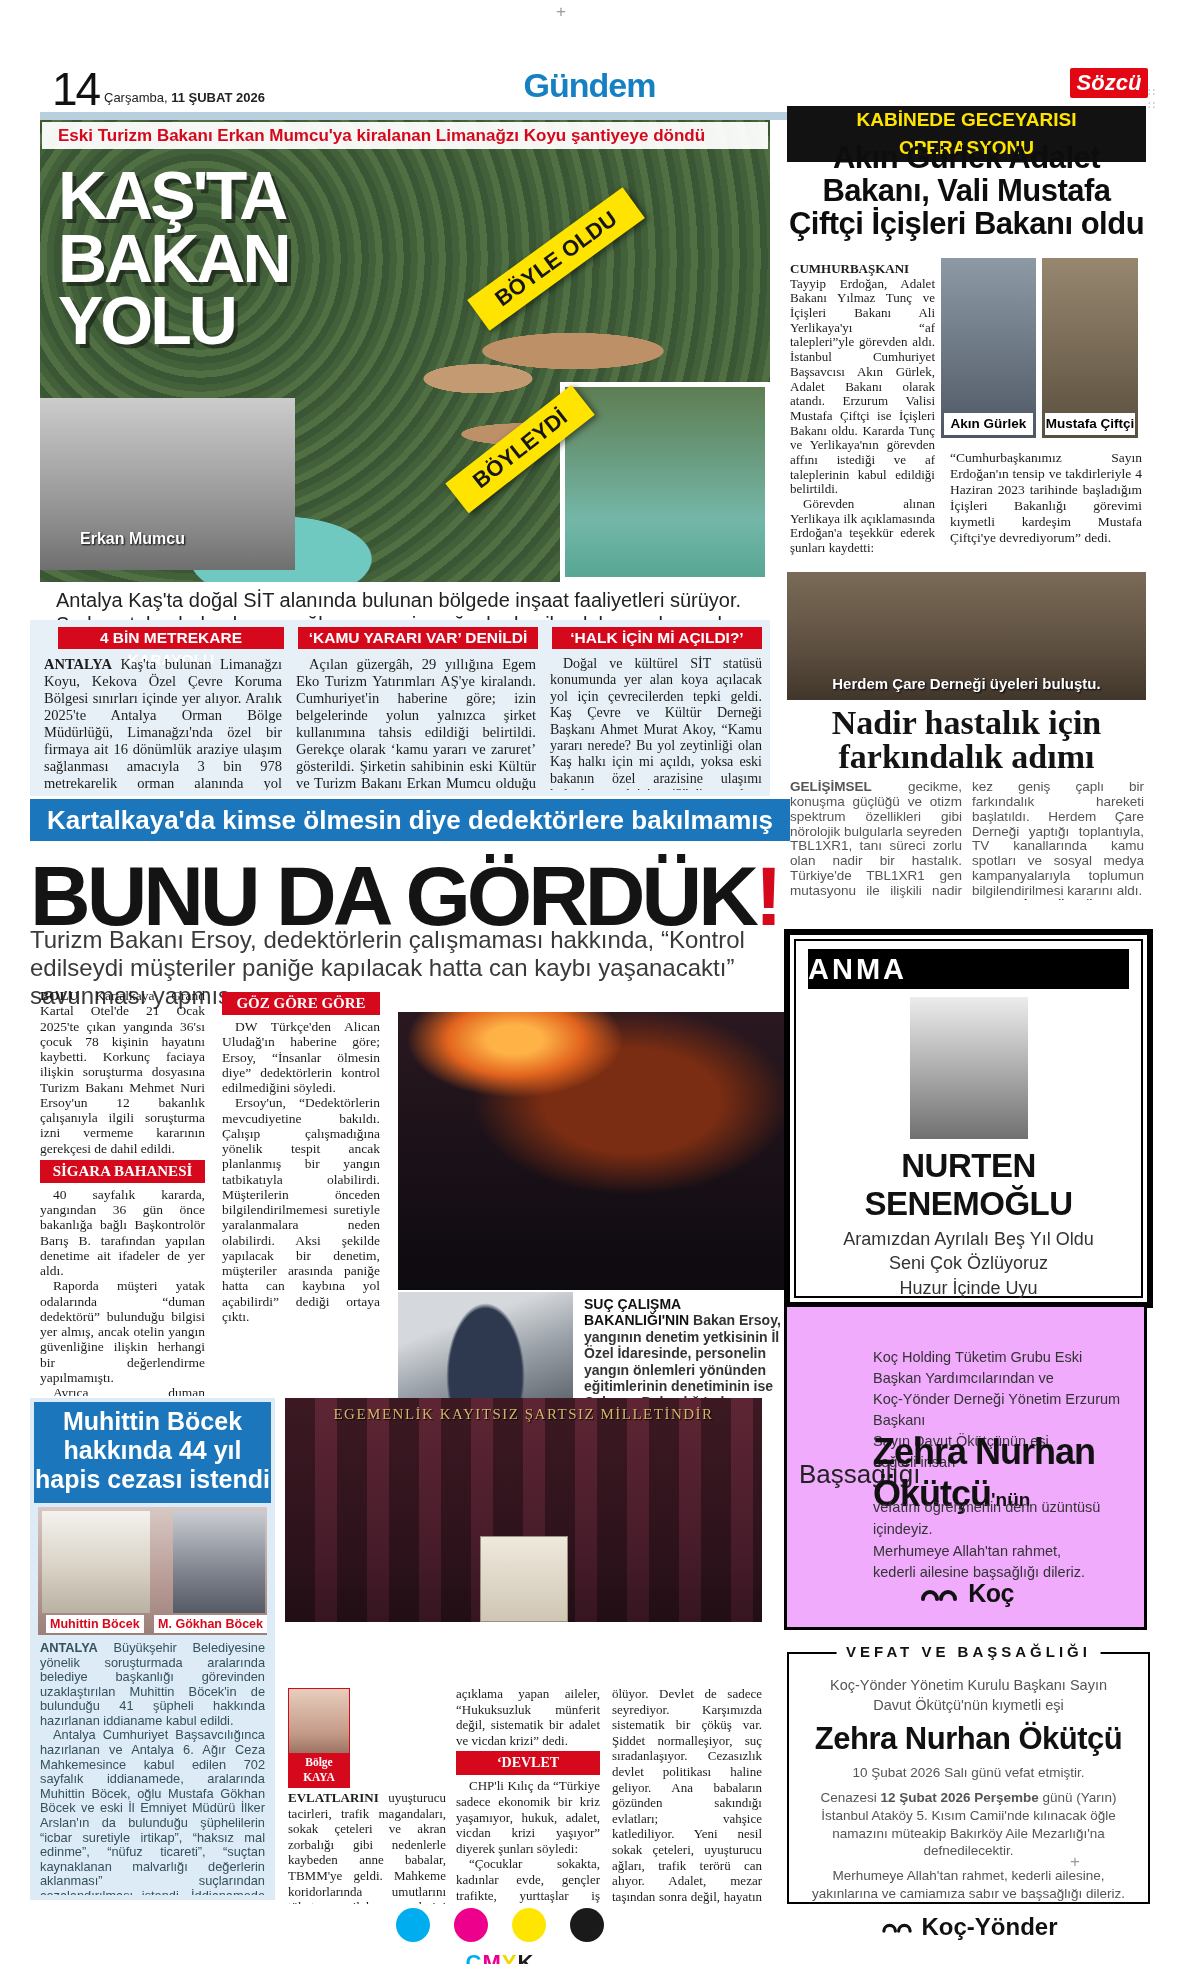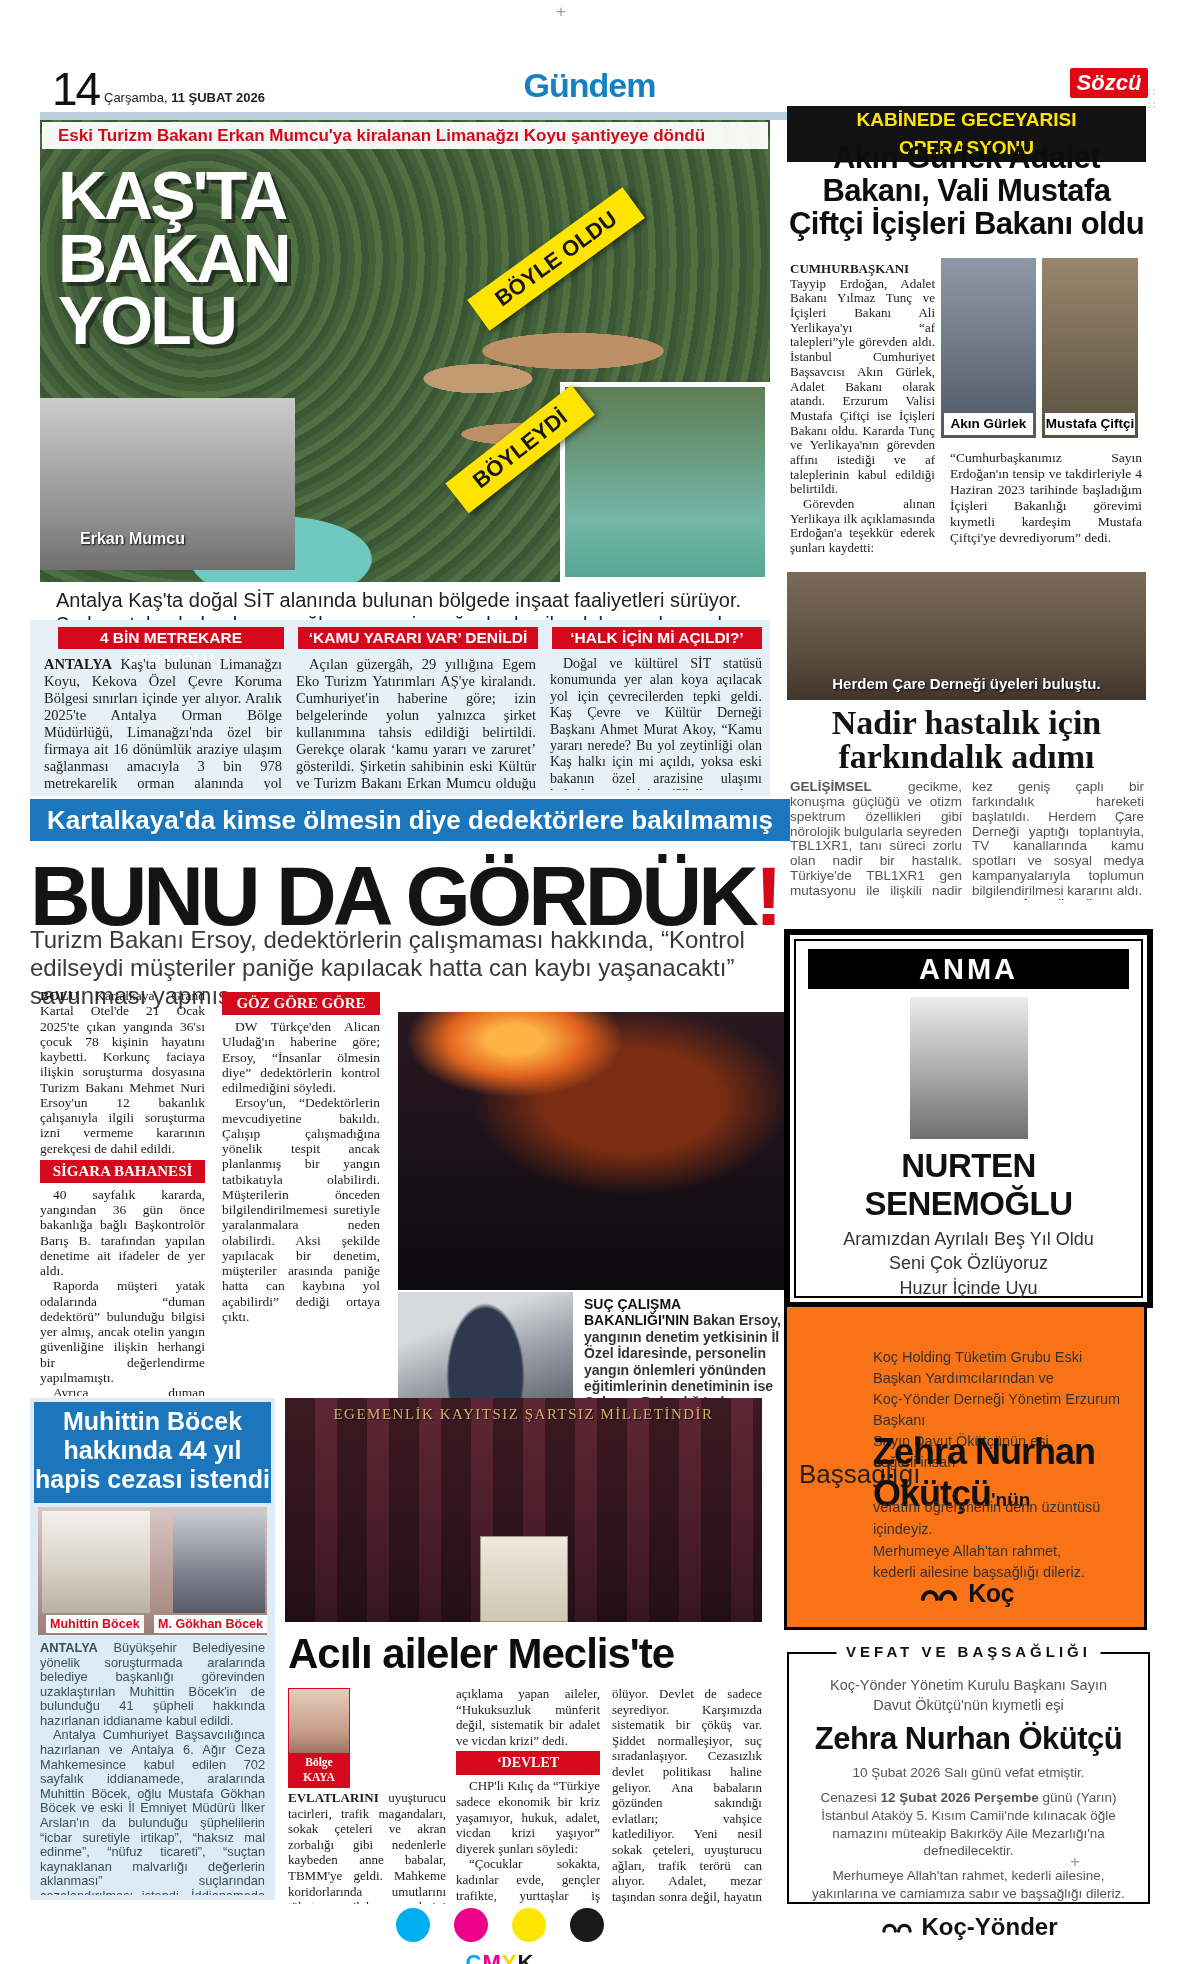--- a/index.html
+++ b/index.html
@@ -85,28 +85,28 @@
   .ph-ersoy{background:
       radial-gradient(ellipse 70px 130px at 50% 75%, #2e3950 0 52%, transparent 56%),
       linear-gradient(160deg,#d5d8dc 0 30%,#9aa1a8 60%,#5d646b);}
   .firecaption{font-size:14px;font-weight:bold;line-height:1.17;color:#333;}
   .firecaption .lead{color:#111;}
 
   
   .anma-outer{border:6px solid #000;background:#fff;}
   .anma-inner{position:absolute;left:4px;top:4px;right:4px;bottom:4px;border:2px solid #000;}
   .anma-head{background:#000;color:#fff;font-weight:bold;font-size:29px;letter-spacing:3px;
-      text-align:center;line-height:40px;margin:8px 12px 0;}
+      line-height:40px;margin:8px 12px 0;}
   .ph-anma{background:linear-gradient(180deg,#ececec,#a8a8a8 55%,#707070);margin:8px auto 0;}
   .anma-name{font-size:33px;font-weight:bold;text-align:center;margin-top:8px;letter-spacing:-.5px;}
   .anma-lines{font-size:18px;color:#333;text-align:center;line-height:1.35;margin-top:4px;}
   .anma-sig{font-size:24px;font-weight:bold;text-align:center;margin-top:12px;}
 
   
-  .kocbox{border:3px solid #000;background:#f97316;}
+  .kocbox{border:3px solid #000;background:#f0abfc;}
   .koc-intro{font-size:14.5px;color:#333;line-height:1.45;}
   .koc-name{font-size:36px;font-weight:bold;letter-spacing:-1px;}
   .koc-suffix{font-size:19px;font-weight:bold;}
   .koc-bassagligi{font-size:26px;color:#222;}
   .koc-body{font-size:14.5px;color:#333;line-height:1.5;}
   .koc-logo-row{display:flex;align-items:center;gap:7px;}
   .koc-logo-text{font-size:25px;font-weight:bold;letter-spacing:-.5px;}
 
   
   .vefatbox{border:2px solid #000;background:#fff;}
@@ -327,21 +327,20 @@
     <div class="bocek-body just" style="margin:6px 10px 0;height:254px;overflow:hidden;">
       <p><span class="lead">ANTALYA</span><span> Büyükşehir Belediyesine yönelik soruşturmada aralarında belediye başkanlığı görevinden uzaklaştırılan Muhittin Böcek'in de bulunduğu 41 şüpheli hakkında hazırlanan iddianame kabul edildi.</span></p>
       <p class="ind">Antalya Cumhuriyet Başsavcılığınca hazırlanan ve Antalya 6. Ağır Ceza Mahkemesince kabul edilen 702 sayfalık iddianamede, aralarında Muhittin Böcek, oğlu Mustafa Gökhan Böcek ve eski İl Emniyet Müdürü İlker Arslan'ın da bulunduğu şüphelilerin “icbar suretiyle irtikap”, “haksız mal edinme”, “nüfuz ticareti”, “suçtan kaynaklanan malvarlığı değerlerin aklanması” suçlarından cezalandırılması istendi. İddianamede Muhittin Böcek'in 15 yıl 6 aydan 44 yıla kadar hapisle cezalandırılması talep edildi. ilk duruşma tarihi de 16 Mart olarak belirlendi. (AA)</p>
     </div>
   </div>
 
   <div class="abs ph-meclis" style="left:285px;top:1398px;width:477px;height:224px;">
     <div class="meclis-banner" style="padding-top:8px;">EGEMENLİK KAYITSIZ ŞARTSIZ MİLLETİNDİR</div>
     <div class="podium" style="width:86px;height:84px;"></div>
   </div>
-  <div class="abs acili-headline" style="left:288px;top:1630px;width:474px;">Acılı aileler Meclis'te</div>
   <div class="abs acili-col serif just" style="left:288px;top:1686px;width:158px;height:218px;overflow:hidden;">
     <div class="byline">
       <div class="ph-basak"></div>
       <div class="byline-label">
         <div>Bölge</div>
         <div>KAYA</div>
       </div>
     </div>
     <p><span class="lead">EVLATLARINI</span><span> uyuşturucu tacirleri, trafik magandaları, sokak çeteleri ve akran zorbalığı gibi nedenlerle kaybeden anne babalar, TBMM'ye geldi. Mahkeme koridorlarında umutlarını tüketen aileler, seslerini Meclis'te duyurmaya çalıştı. CHP İzmir Milletvekili Sevda Erdan Kılıç ile birlikte</span></p>
   </div>

